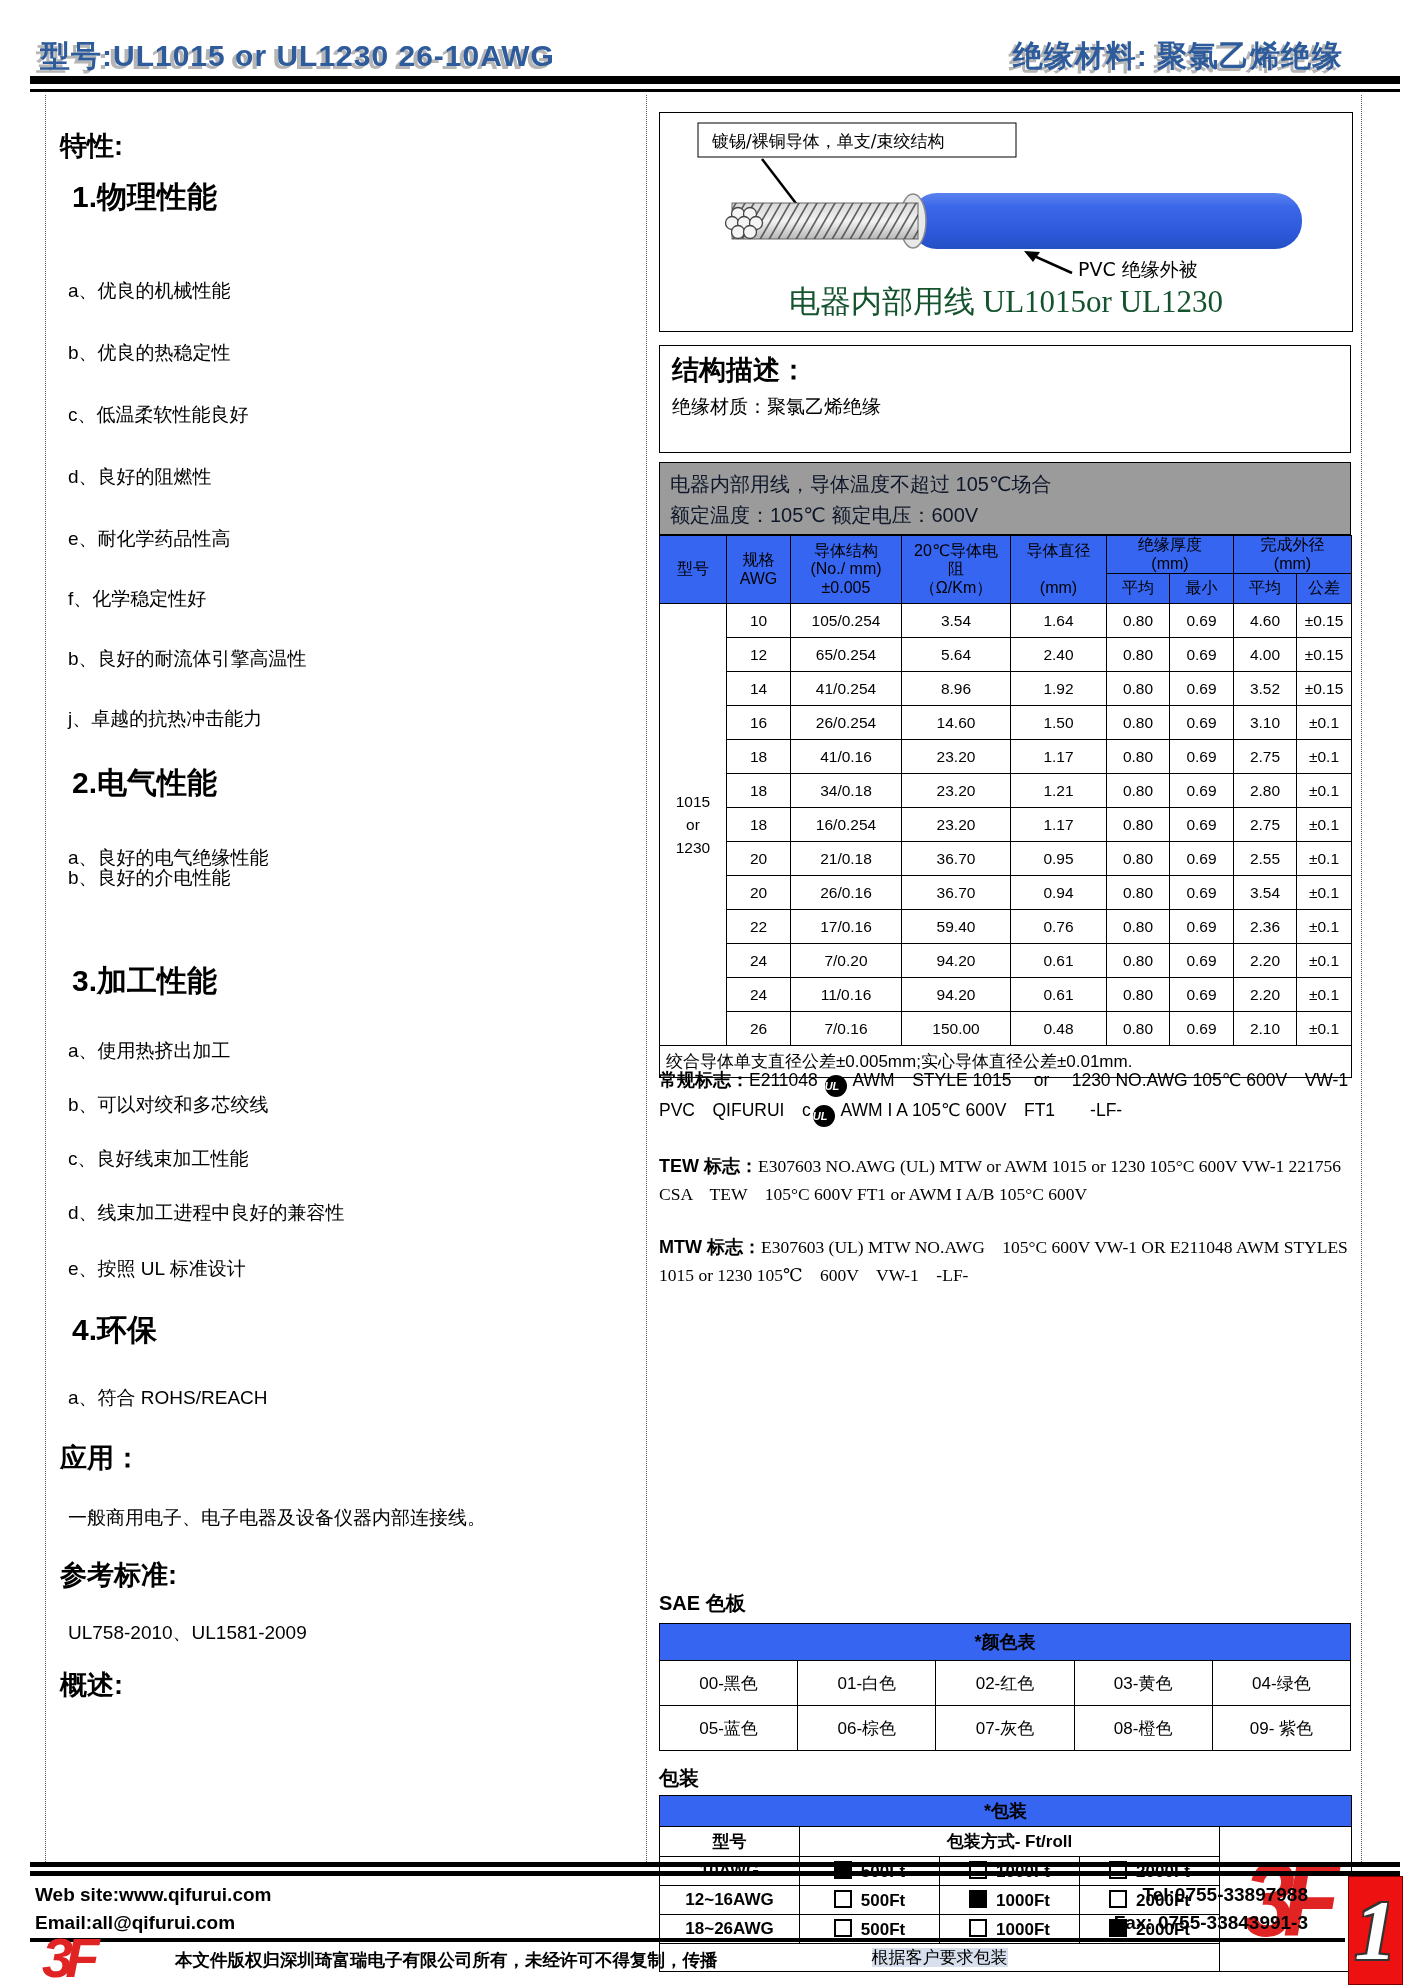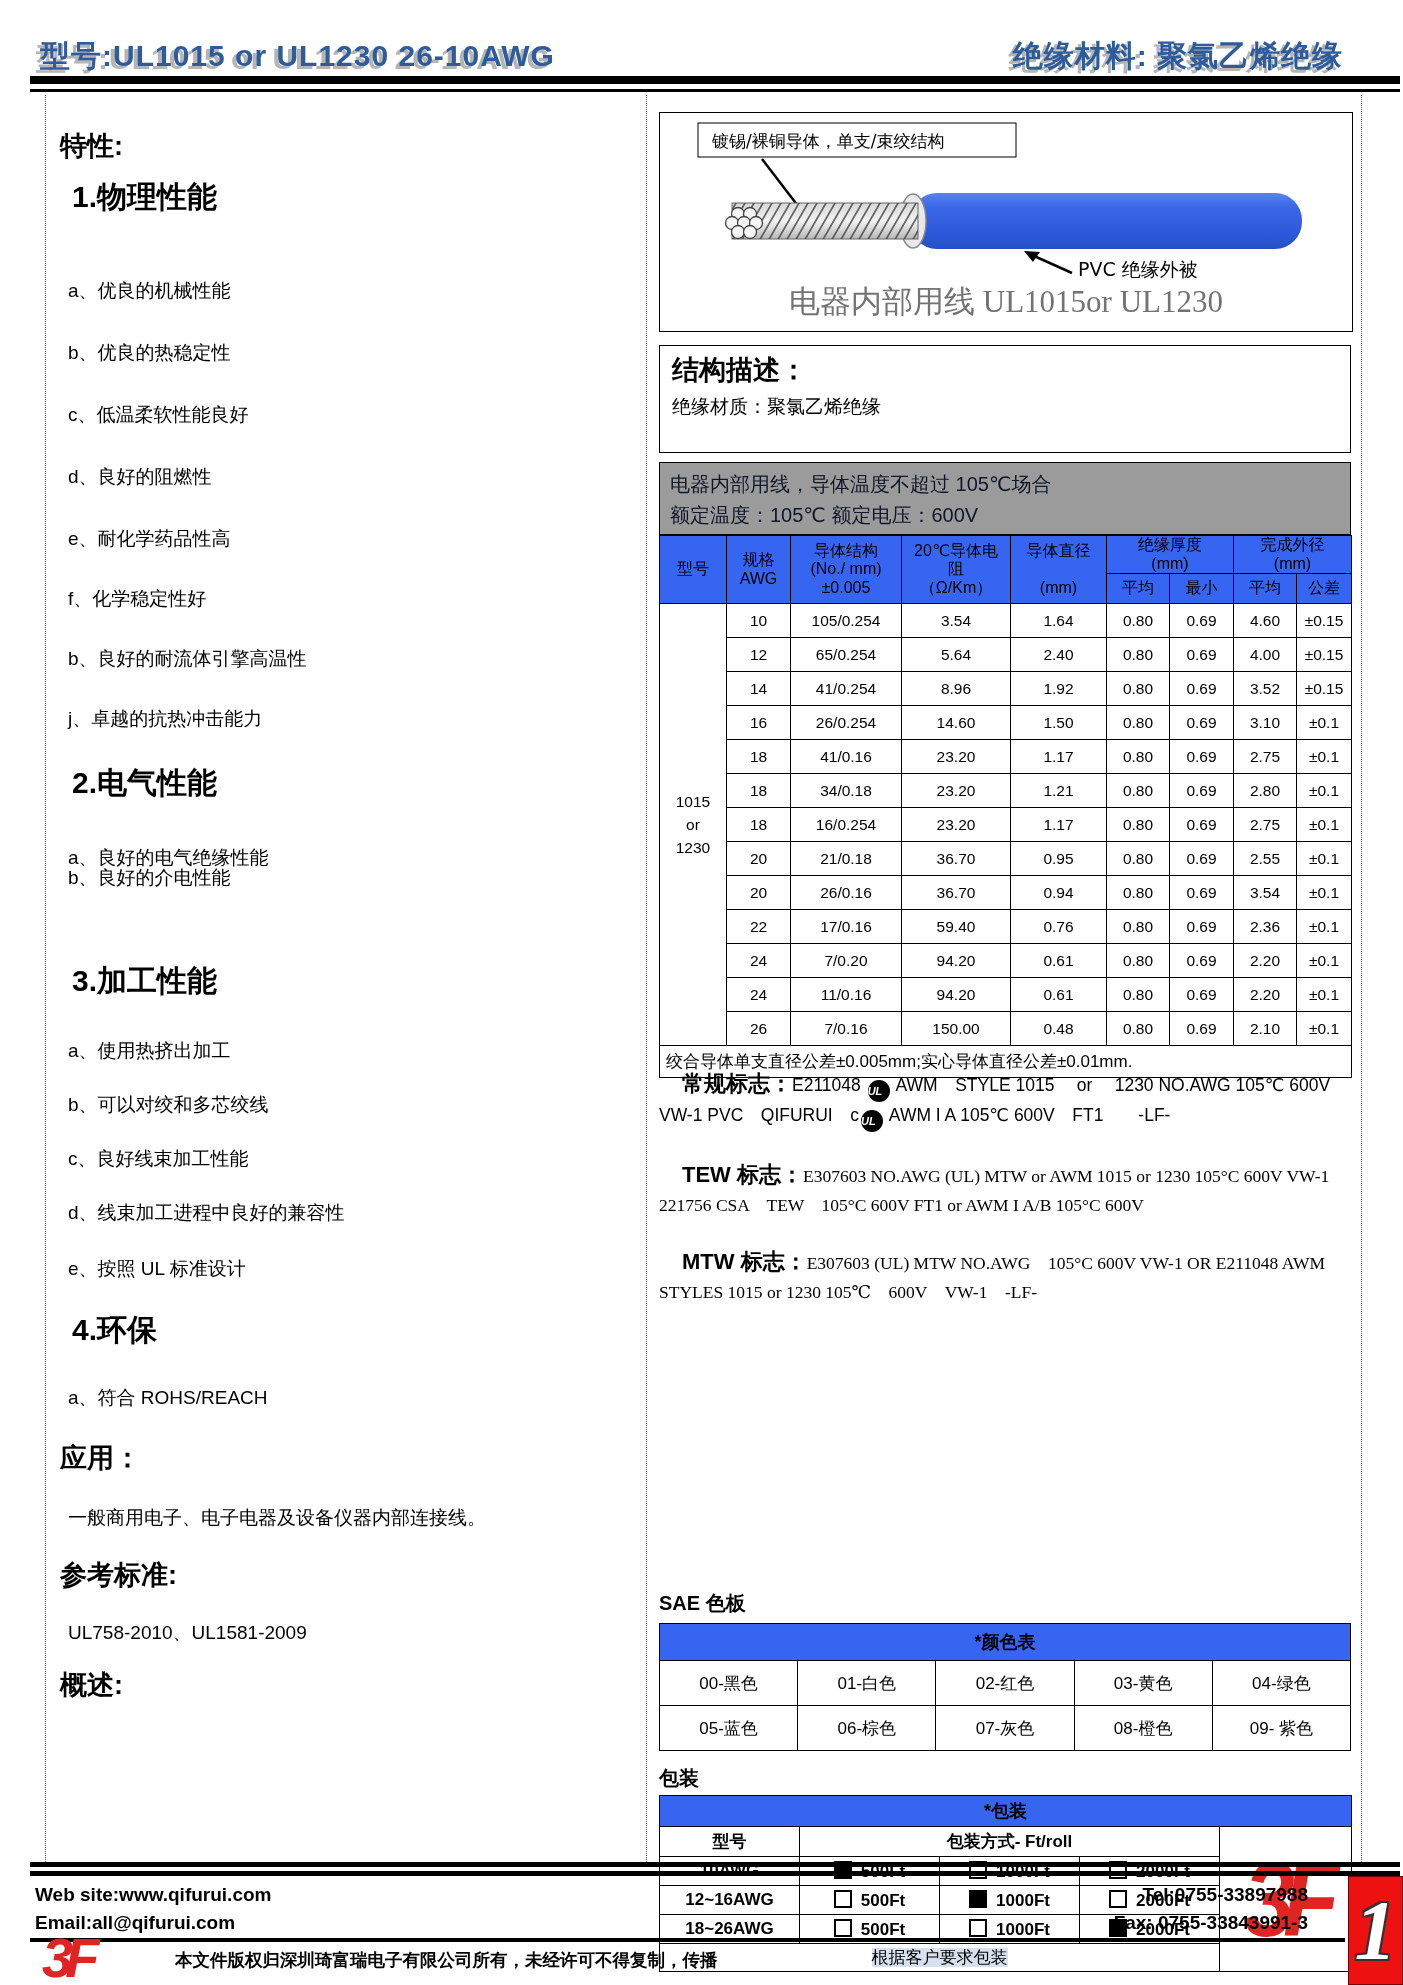--- a/index.html
+++ b/index.html
@@ -26,21 +26,21 @@
   .lc-h2{position:absolute;left:26px;font-size:30px;font-weight:bold;white-space:nowrap;}
   .lc-item{position:absolute;left:22px;font-size:19px;white-space:nowrap;}
 
   
   .rc{position:absolute;left:613px;width:692px;}
 
   
   .diagram-box{top:17px;height:218px;border:1px solid #000;background:#fff;}
   .diagram-box svg{display:block;}
   .wire-caption{text-align:center;font-family:"Liberation Serif","DejaVu Serif",serif;
-                font-size:31px;color:#737373;margin-top:2px;white-space:nowrap;}
+                font-size:31px;color:#14532d;margin-top:2px;white-space:nowrap;}
 
   
   .desc-box{top:250px;height:108px;border:1px solid #000;background:#fff;padding:4px 12px;box-sizing:border-box;}
   .desc-heading{font-size:27px;font-weight:bold;margin:2px 0 6px 0;}
   .desc-line{font-size:19px;margin:4px 0;}
 
   
   .gray-bar{top:367px;height:73px;background:#9b9b9b;border:1px solid #000;
             box-sizing:border-box;padding:4px 10px;}
   .gray-line{font-size:20px;color:#0f172a;margin:4px 0;}
@@ -51,21 +51,21 @@
   table.spec th,table.spec td{border:1px solid #000;text-align:center;padding:0;}
   table.spec th{background:#3665f2;font-weight:normal;font-size:16px;line-height:1.15;
                 white-space:pre-line;color:#000;}
   table.spec td{font-size:15.5px;height:33px;background:#fff;}
   td.model-cell{font-size:19px;white-space:pre-line;line-height:1.5;}
   tr.spec-note td{text-align:left;padding:4px 6px;font-size:17px;height:auto;}
 
   
   .markings{top:972px;width:692px;}
   .mark-para{font-size:17.5px;line-height:1.55;margin-bottom:26px;}
-  .mark-para b{font-size:22px;margin-left:23px;}
+  .mark-para b{font-size:18px;}
   .serif-text{font-family:"Liberation Serif","DejaVu Serif",serif;font-size:17.5px;}
   .ul-badge{display:inline-block;width:22px;height:22px;background:#000;color:#fff;
             border-radius:50%;font-size:11px;font-weight:bold;font-style:italic;
             text-align:left;line-height:22px;vertical-align:-4px;margin:0 2px;}
 
   
   .sae-label{top:1495px;font-size:20px;font-weight:bold;}
   .sae-wrap{top:1528px;}
   table.sae{border-collapse:collapse;width:692px;table-layout:fixed;}
   table.sae th,table.sae td{border:1px solid #000;text-align:center;}

